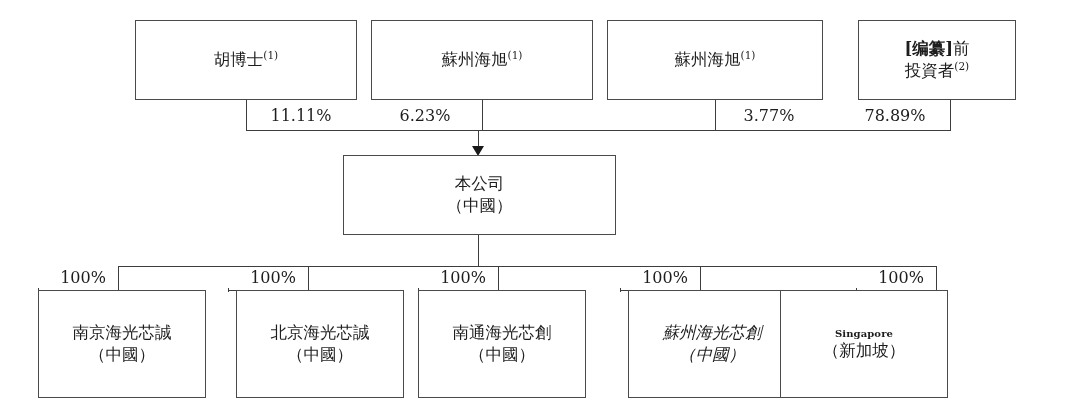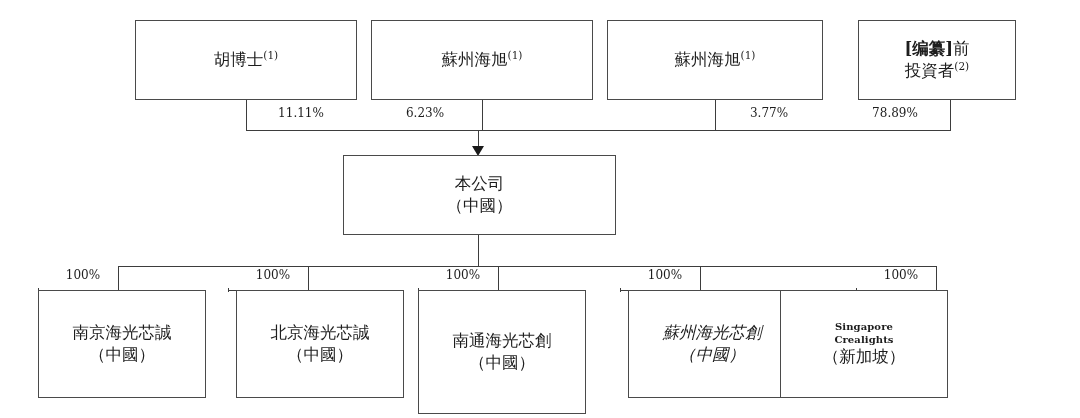--- a/index.html
+++ b/index.html
@@ -71,21 +71,21 @@
     height: 0;
     border-left: 6px solid transparent;
     border-right: 6px solid transparent;
     border-top: 10px solid #1a1a1a;
     z-index: 2;
   }
 
   
   .pct-label {
     position: absolute;
-    font-size: 12px;
+    font-size: 16px;
     color: #1d1d1d;
     white-space: nowrap;
     text-align: right;
     z-index: 4;
     background: transparent;
   }
 </style>
 </head>
 <body>
 
@@ -176,35 +176,34 @@
     </span>
   </div>
 
   <div class="node-box" style="left:228px; top:290px; width:168px; height:108px;margin-left:8px;">
     <span class="node-text">
       <span class="node-line">北京海光芯誠</span>
       <span class="node-line">（中國）</span>
     </span>
   </div>
 
-  <div class="node-box" style="left:418px; top:290px; width:168px; height:124px;">
+  <div class="node-box" style="left:418px; top:290px; width:168px; height:108px;">
     <span class="node-text">
       <span class="node-line">南通海光芯創</span>
       <span class="node-line">（中國）</span>
     </span>
   </div>
 
   <div class="node-box" style="left:628px; top:290px; width:168px; height:108px;font-style:italic;">
     <span class="node-text">
       <span class="node-line">蘇州海光芯創</span>
       <span class="node-line">（中國）</span>
     </span>
   </div>
 
   <div class="node-box" style="left:780px; top:290px; width:168px; height:108px;">
     <span class="node-text">
       <span class="node-line latin-line">Singapore</span>
-      <span class="node-line latin-line">Crealights</span>
       <span class="node-line">（新加坡）</span>
     </span>
   </div>
 
 </div>
 
 </body></html>

